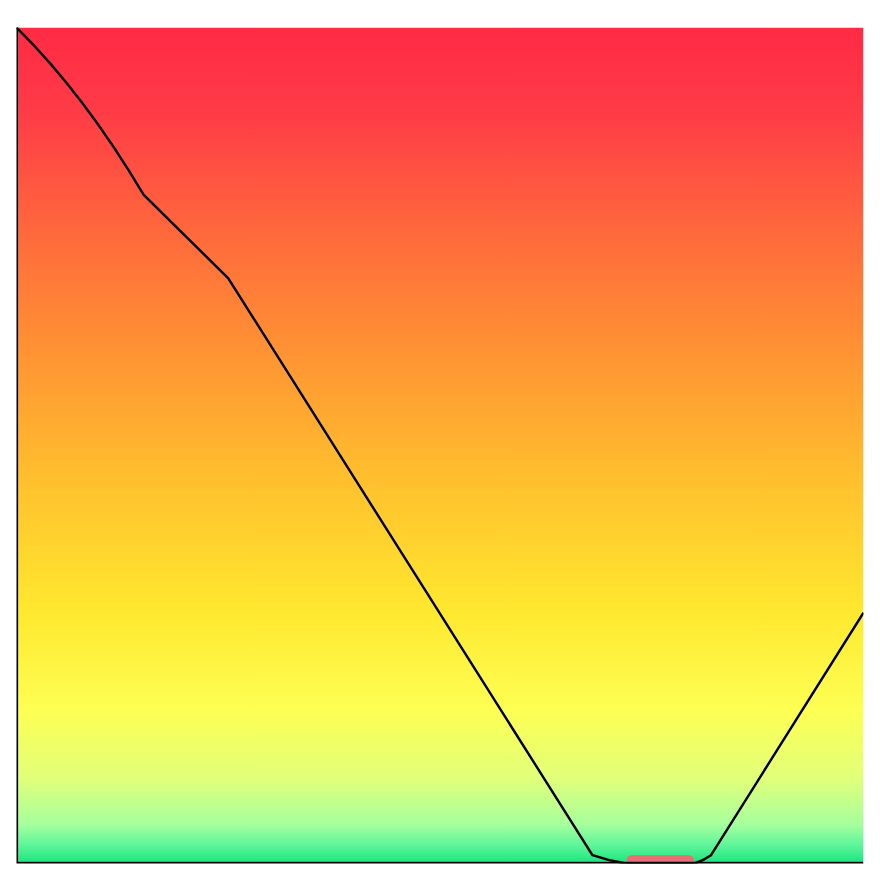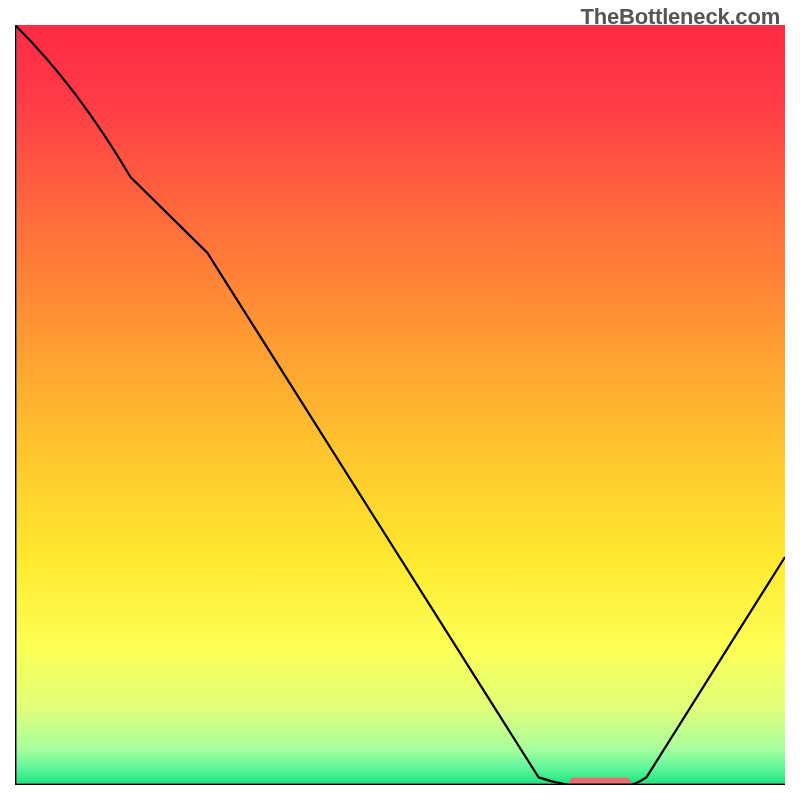--- a/index.html
+++ b/index.html
@@ -33,21 +33,20 @@
     height: 760px;
   }
   svg {
     display: block;
   }
 </style>
 </head>
 <body>
 
 <div class="container">
-  <div class="watermark">TheBottleneck.com</div>
 
   <div class="plot">
     <svg id="chart-svg" viewBox="0 0 770 760" width="770" height="760">
       <defs>
         <linearGradient id="bg-grad" x1="0" y1="0" x2="0" y2="1">
             <stop offset="0.0%" stop-color="#ff2a45"></stop>
             <stop offset="10.0%" stop-color="#ff3b47"></stop>
             <stop offset="25.0%" stop-color="#ff6a3c"></stop>
             <stop offset="40.0%" stop-color="#ff9633"></stop>
             <stop offset="55.0%" stop-color="#ffc22e"></stop>

